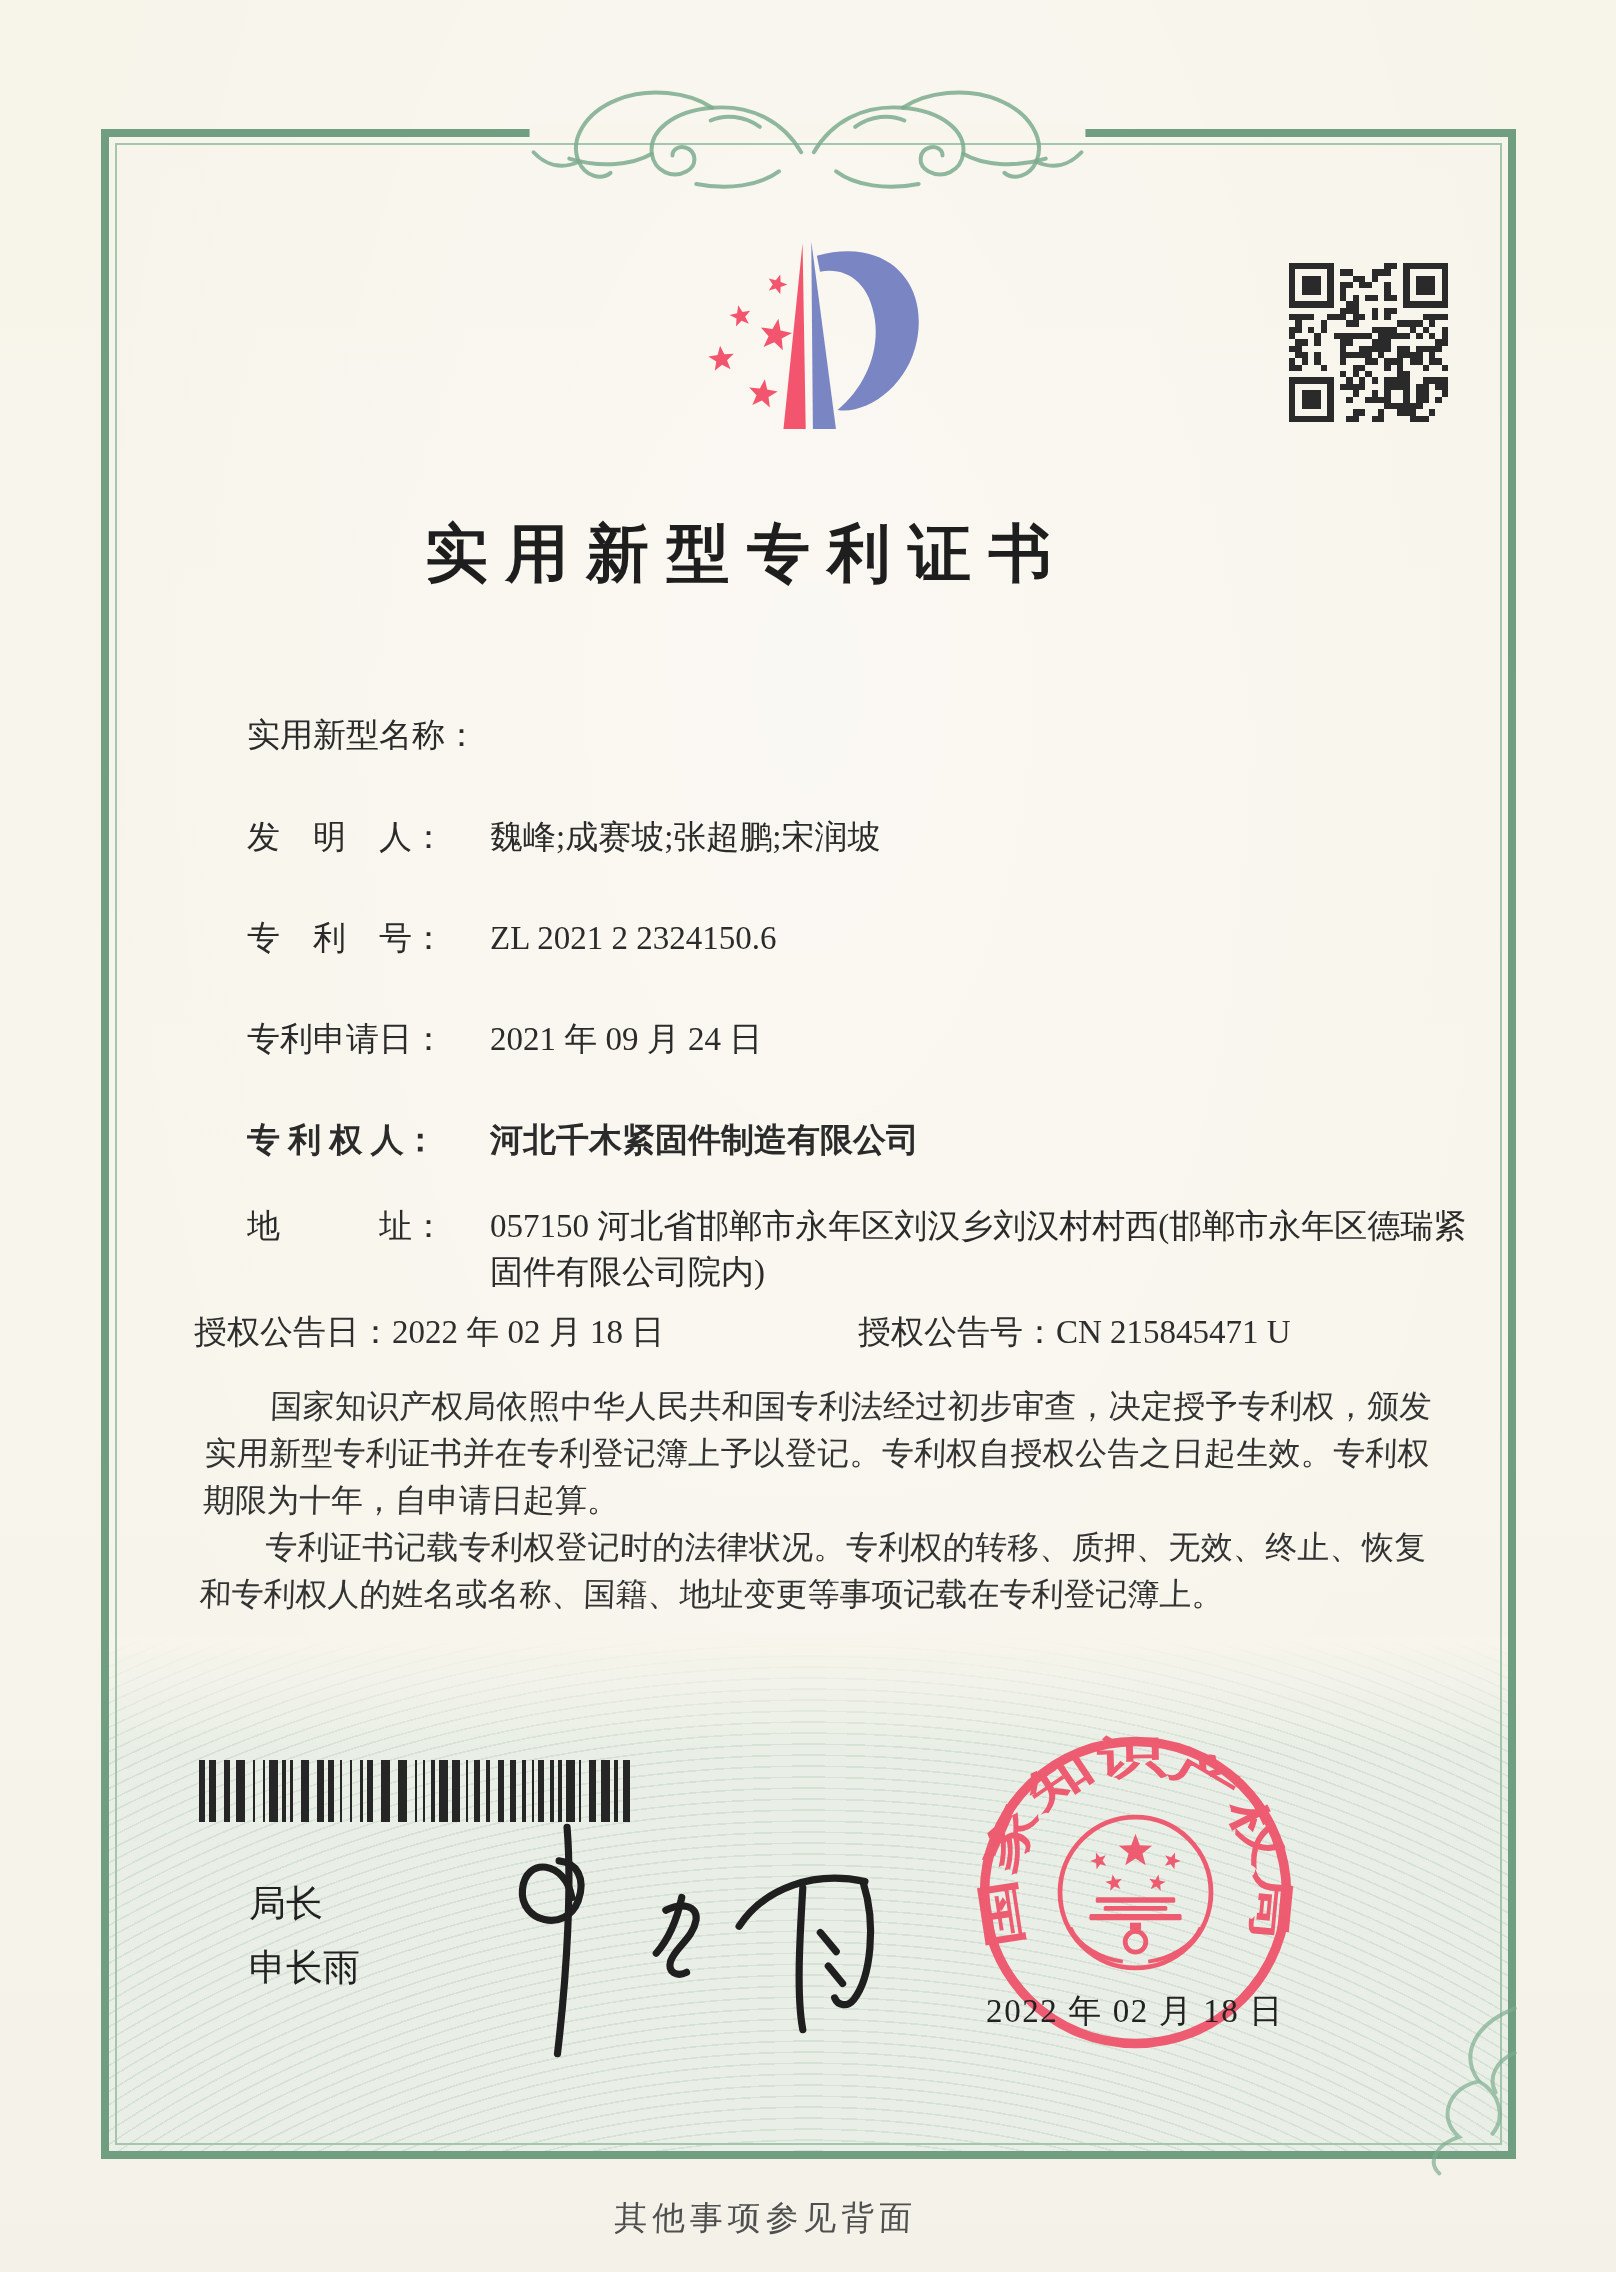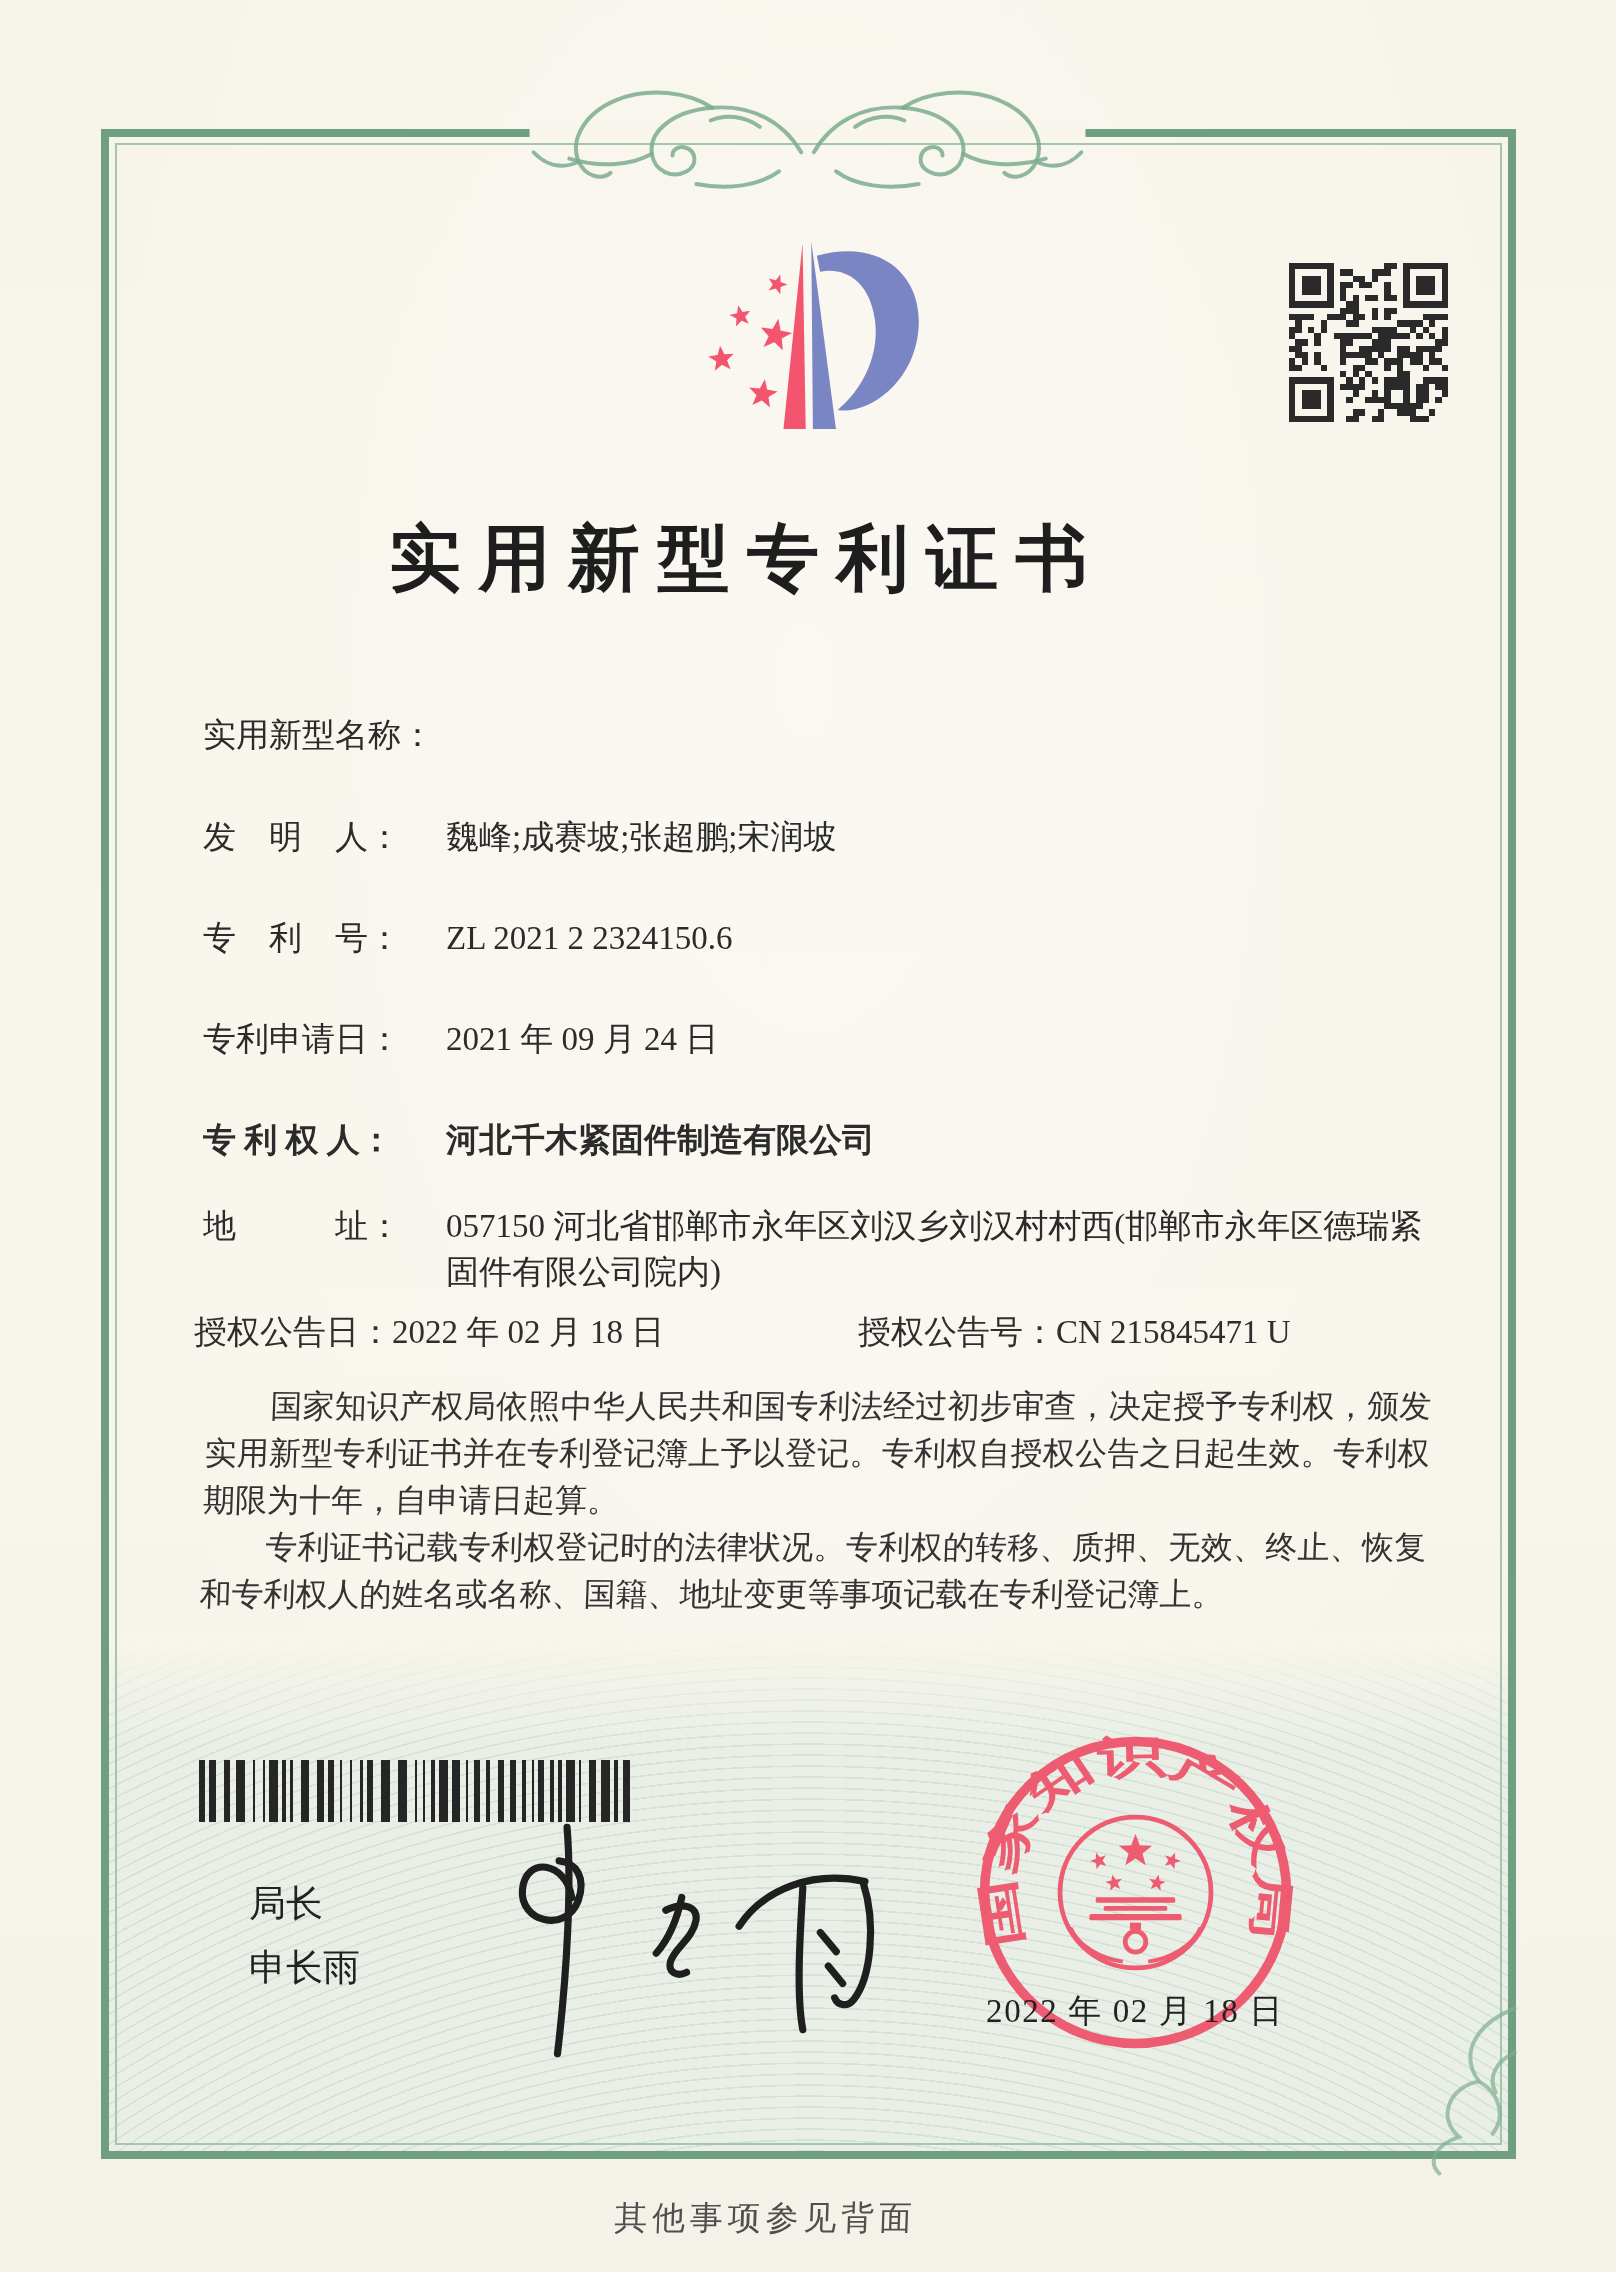--- a/index.html
+++ b/index.html
@@ -38,27 +38,27 @@
 
   .cert-no{
     position:absolute;left:169px;top:263px;
     font-size:33px;color:#5d5d5d;letter-spacing:5.6px;white-space:nowrap;
   }
   .logo{position:absolute;left:683px;top:232px;width:255px;height:213px;}
   .qr{position:absolute;left:1289px;top:263px;width:159px;height:159px;}
 
   .title{
     position:absolute;left:0;top:511px;width:1494px;
-    text-align:center;font-size:72px;font-weight:bold;color:#1e1e1e;
+    text-align:center;font-size:63px;font-weight:bold;color:#1e1e1e;
     letter-spacing:17.5px;white-space:nowrap;
   }
 
   .fields{position:absolute;left:203px;top:0;width:1241px;font-size:33px;color:#2b2b2b;}
   .field-row{position:absolute;left:0;display:flex;align-items:flex-start;line-height:46px;}
-  .field-label{flex:0 0 243px;white-space:nowrap;}
+  .field-label{flex:0 0 243px;white-space:nowrap;margin-left:44px;}
   .field-value{width:987px;}
   .grant-row{position:absolute;left:194px;top:1309px;font-size:33px;line-height:46px;white-space:nowrap;}
   .grant-no{position:absolute;left:664px;top:0;}
 
   .body-text{
     position:absolute;left:203px;top:1383px;width:1225px;
     font-size:32px;line-height:47px;text-align:justify;color:#333;
     transform:skewX(-2deg);
   }
   .body-text p{margin:0;text-indent:2em;}

